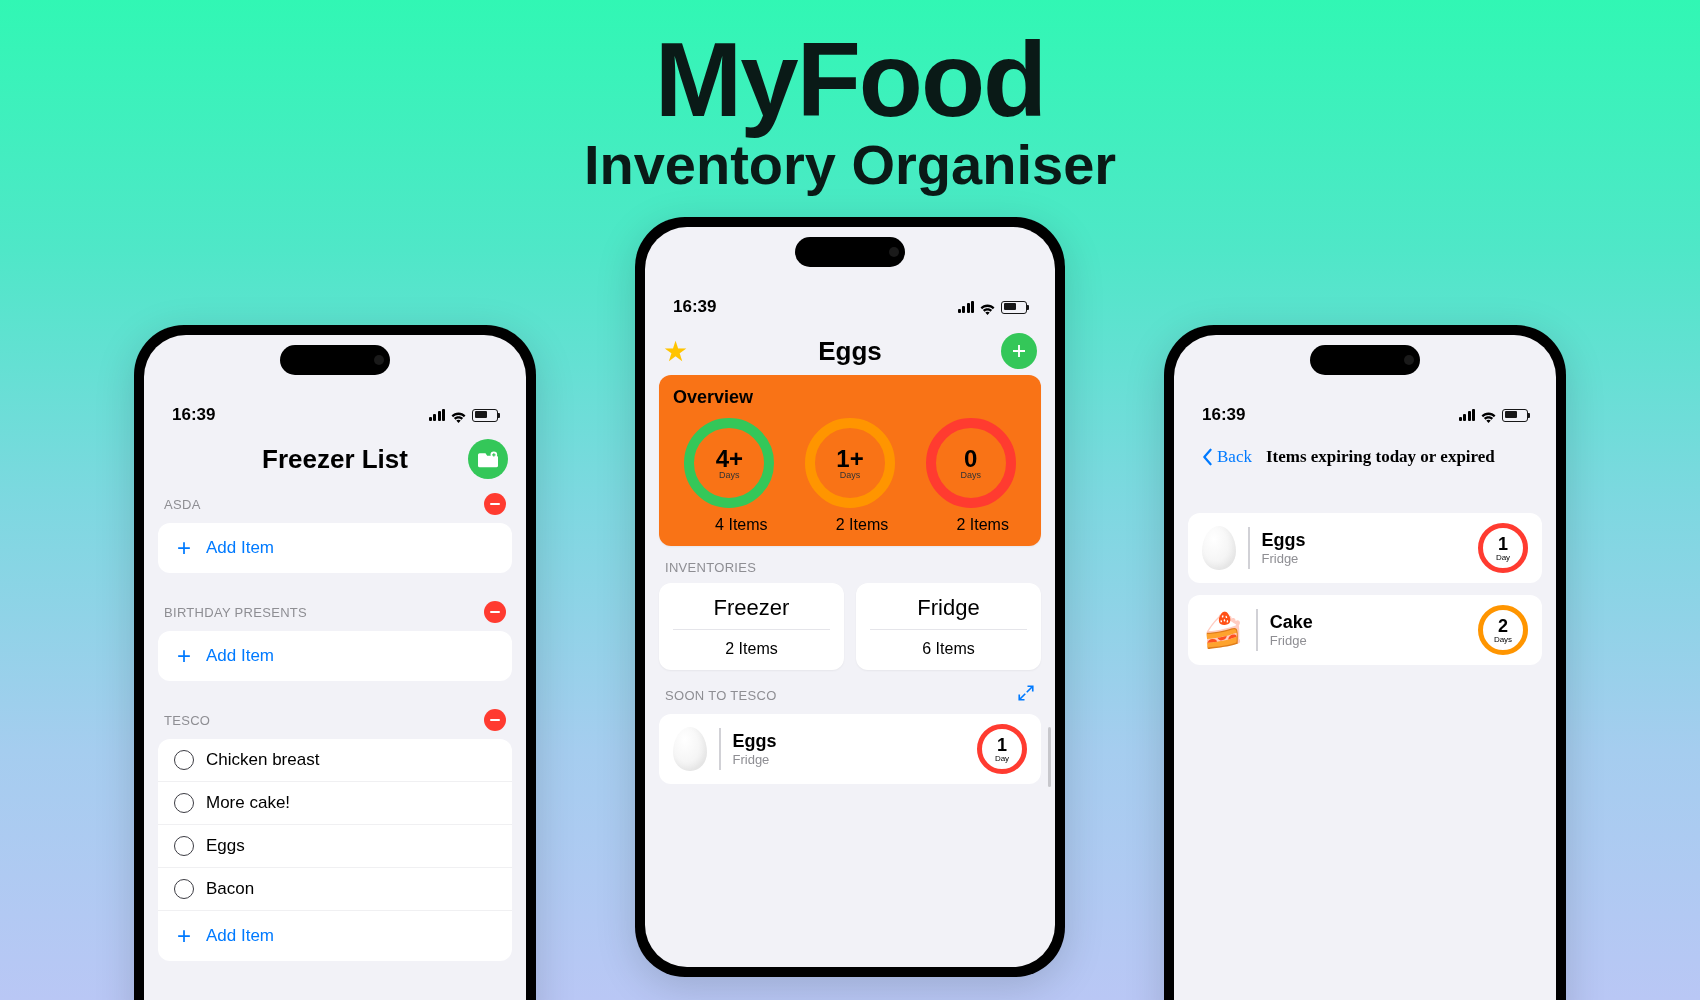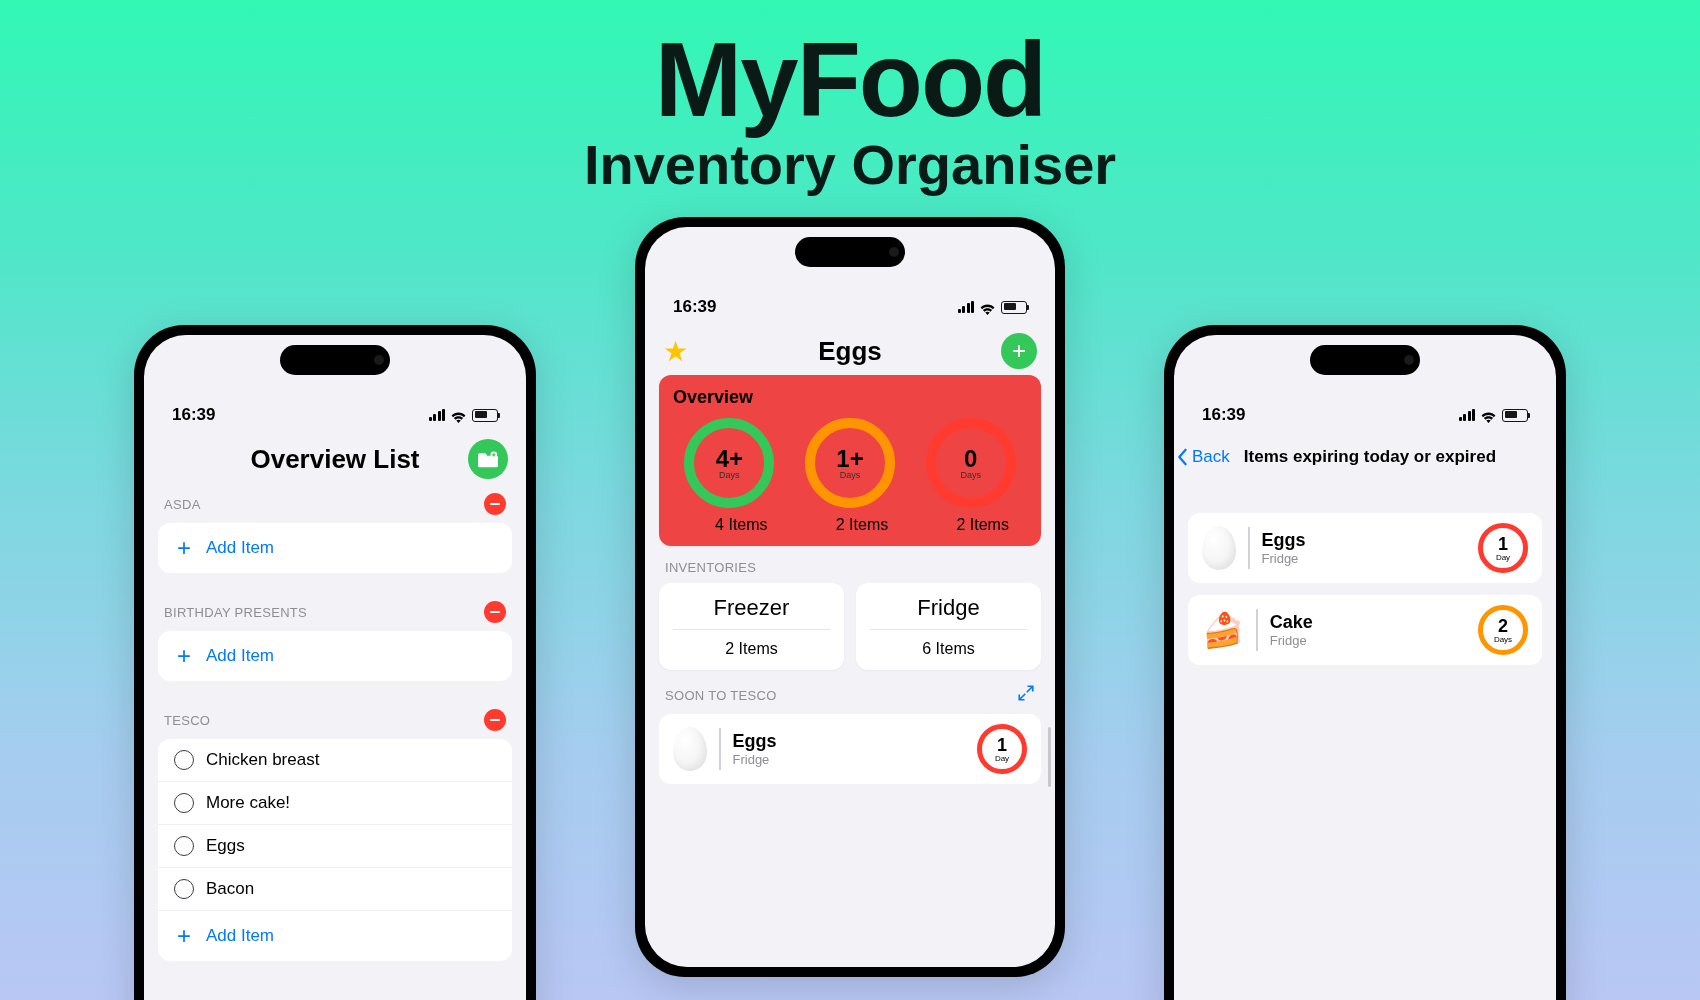--- a/index.html
+++ b/index.html
@@ -79,35 +79,35 @@
     display:flex; align-items:center; justify-content:center;
     color:#fff; font-weight:300;
   }
   .fab svg { width:18px; height:18px; stroke:#fff; stroke-width:2.5; }
   .folder-btn {
     width:40px; height:40px; border-radius:50%; background:#34c759;
     display:flex; align-items:center; justify-content:center;
   }
   .folder-btn svg { width:20px; height:18px; fill:#fff; }
 
-  .back-row { display:flex; align-items:center; gap:4px; color:#007aff; font-size:17px; padding: 0 2px; }
+  .back-row { display:flex; align-items:center; gap:4px; color:#007aff; font-size:17px; padding: 0 27px; font-family: Liberation Serif, serif; }
   .back-row svg{ width:12px; height:18px; }
   .back-row .crumb { color:#000; font-weight:600; margin-left: 10px; font-size:17px;}
 
   
   .search {
     margin: 6px 14px 12px 14px;
     background:#e4e4ea; border-radius:10px;
     height:38px; display:flex; align-items:center; padding:0 10px; gap:6px;
     color:#8e8e93; font-size:17px;
   }
   .search svg{ width:16px; height:16px; fill:#8e8e93;}
 
   
-  .card { background:#ef4444; border-radius:12px; margin: 0 14px 14px 14px; padding: 12px 14px; box-shadow:0 1px 2px rgba(0,0,0,0.05); }
+  .card { background:#f97316; border-radius:12px; margin: 0 14px 14px 14px; padding: 12px 14px; box-shadow:0 1px 2px rgba(0,0,0,0.05); }
   .card2 { background:#fff; border-radius:12px; padding: 12px 14px; box-shadow:0 1px 2px rgba(0,0,0,0.05); }
   .card-title { font-size:18px; font-weight:700; margin-bottom:10px; }
   .ovw-row { display:flex; justify-content:space-between; gap:8px; }
   .ovw-col { flex:1; display:flex; flex-direction:column; align-items:center; gap:8px; }
   .ring { width:90px; height:90px; border-radius:50%; display:flex; flex-direction:column; align-items:center; justify-content:center; }
   .ring.green  { border:10px solid #34c759; }
   .ring.orange { border:10px solid #ff9500; }
   .ring.red    { border:10px solid #ff3b30; }
   .ring .big { font-size:24px; font-weight:600; line-height:1; }
   .ring .small { font-size:9px; color:#333; margin-top:-1px; }
@@ -177,21 +177,21 @@
               <span></span>
               <span></span>
             </span>
           <span class="wifi"><svg viewBox="0 0 20 14">
                 <path d="M10 13.5 L7.4 10.6 C8.1 10 9 9.6 10 9.6 s1.9 .4 2.6 1 Z M4.6 7.6 C6 6.2 7.9 5.4 10 5.4 s4 .8 5.4 2.2 l-1.9 2 C12.5 8.7 11.3 8.2 10 8.2 s-2.5 .5 -3.5 1.4 Z M1.8 4.6 C3.9 2.4 6.8 1.1 10 1.1 s6.1 1.3 8.2 3.5 l-1.9 2 C14.7 5 12.5 4 10 4 S5.3 5 3.7 6.6 Z" fill="#000"></path>
               </svg></span>
           <span class="batt"></span>
         </div>
       </div>
       <div class="titlebar">
-        <span class="title">Overview List</span>
+        <span class="title">Freezer List</span>
         <span class="right-slot folder-btn">
           <svg viewBox="0 0 24 20">
               <path d="M2 3 h7 l2 3 h11 a2 2 0 0 1 2 2 v10 a2 2 0 0 1 -2 2 H2 a2 2 0 0 1 -2 -2 V5 a2 2 0 0 1 2 -2 Z"></path>
               <circle cx="19" cy="5" r="4" fill="#fff"></circle>
               <path d="M19 3 v4 M17 5 h4" stroke="#34c759" stroke-width="1.5"></path>
             </svg>
         </span>
       </div>
 
       <div class="sl-header">

